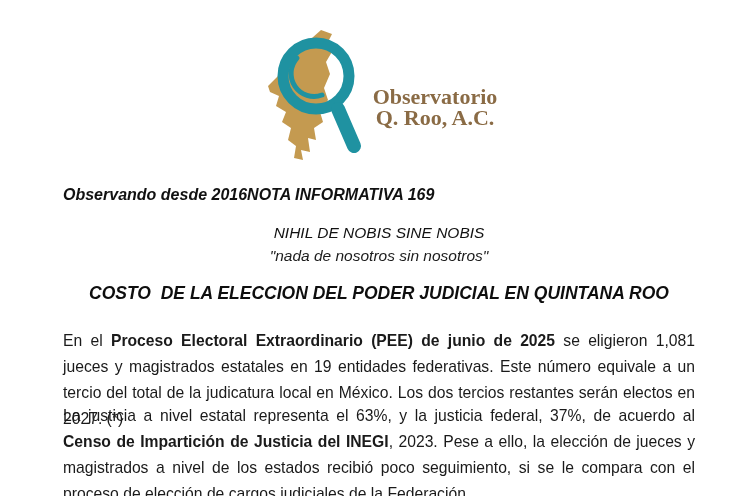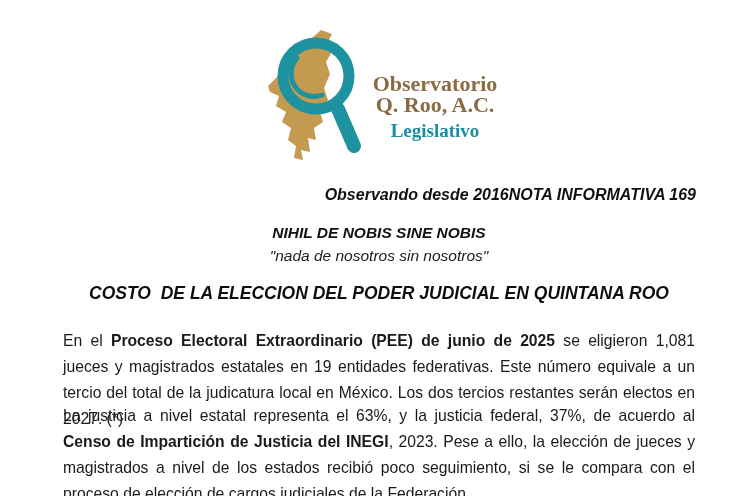--- a/index.html
+++ b/index.html
@@ -24,28 +24,28 @@
     width: 150px; text-align: center;
     font-family: "Liberation Serif", serif;
     font-weight: 700;
   }
   .logo-line { font-size: 22px; line-height: 21px; color: #8a6b45; letter-spacing: 0px; }
   .logo-sub  { font-size: 19px; line-height: 20px; color: #1b8e9f; margin-top: 6px; }
 
   
   .header-row {
     position: absolute; left: 63px; top: 186px; width: 587px;
-    display: flex; justify-content: flex-end; align-items: baseline;
-    font-size: 16px; font-weight: 700; font-style: italic; color: #111; margin-left: 46px;
+    display: flex; justify-content: flex-start; align-items: baseline;
+    font-size: 16px; font-weight: 700; font-style: italic; color: #111;
   }
 
   
   .motto-latin {
     position: absolute; left: 63px; top: 224px; width: 632px;
-    text-align: center; font-size: 15.5px; font-weight: 700; font-style: italic; color: #111;
+    text-align: center; font-size: 15.5px; font-weight: 400; font-style: italic; color: #111;
   }
   .motto-quote {
     position: absolute; left: 63px; top: 247px; width: 632px;
     text-align: center; font-size: 15.5px; font-style: italic; color: #1c1c1c;
   }
 
   
   .doc-title {
     position: absolute; left: 63px; top: 283px; width: 632px;
     text-align: center; font-size: 17.5px; font-weight: 700; font-style: italic;
@@ -77,21 +77,20 @@
 
       <path d="M281,58 A23,23 0 0 0 306,95" fill="none" stroke="#1f92a1" stroke-width="5" stroke-linecap="round"></path>
 
       <circle cx="300" cy="76" r="33" fill="none" stroke="#1f92a1" stroke-width="11"></circle>
 
       <line x1="322" y1="109" x2="338" y2="146" stroke="#1f92a1" stroke-width="14" stroke-linecap="round"></line>
     </svg>
     <div class="logo-text">
       <div class="logo-line">Observatorio</div>
       <div class="logo-line">Q. Roo, A.C.</div>
-      <div class="logo-sub">Legislativo</div>
     </div>
   </div>
 
   <div class="header-row">
     <span>Observando desde 2016</span>
     <span>NOTA INFORMATIVA 169</span>
   </div>
 
   <div class="motto-latin">NIHIL DE NOBIS SINE NOBIS</div>
   <div class="motto-quote">"nada de nosotros sin nosotros"</div>

